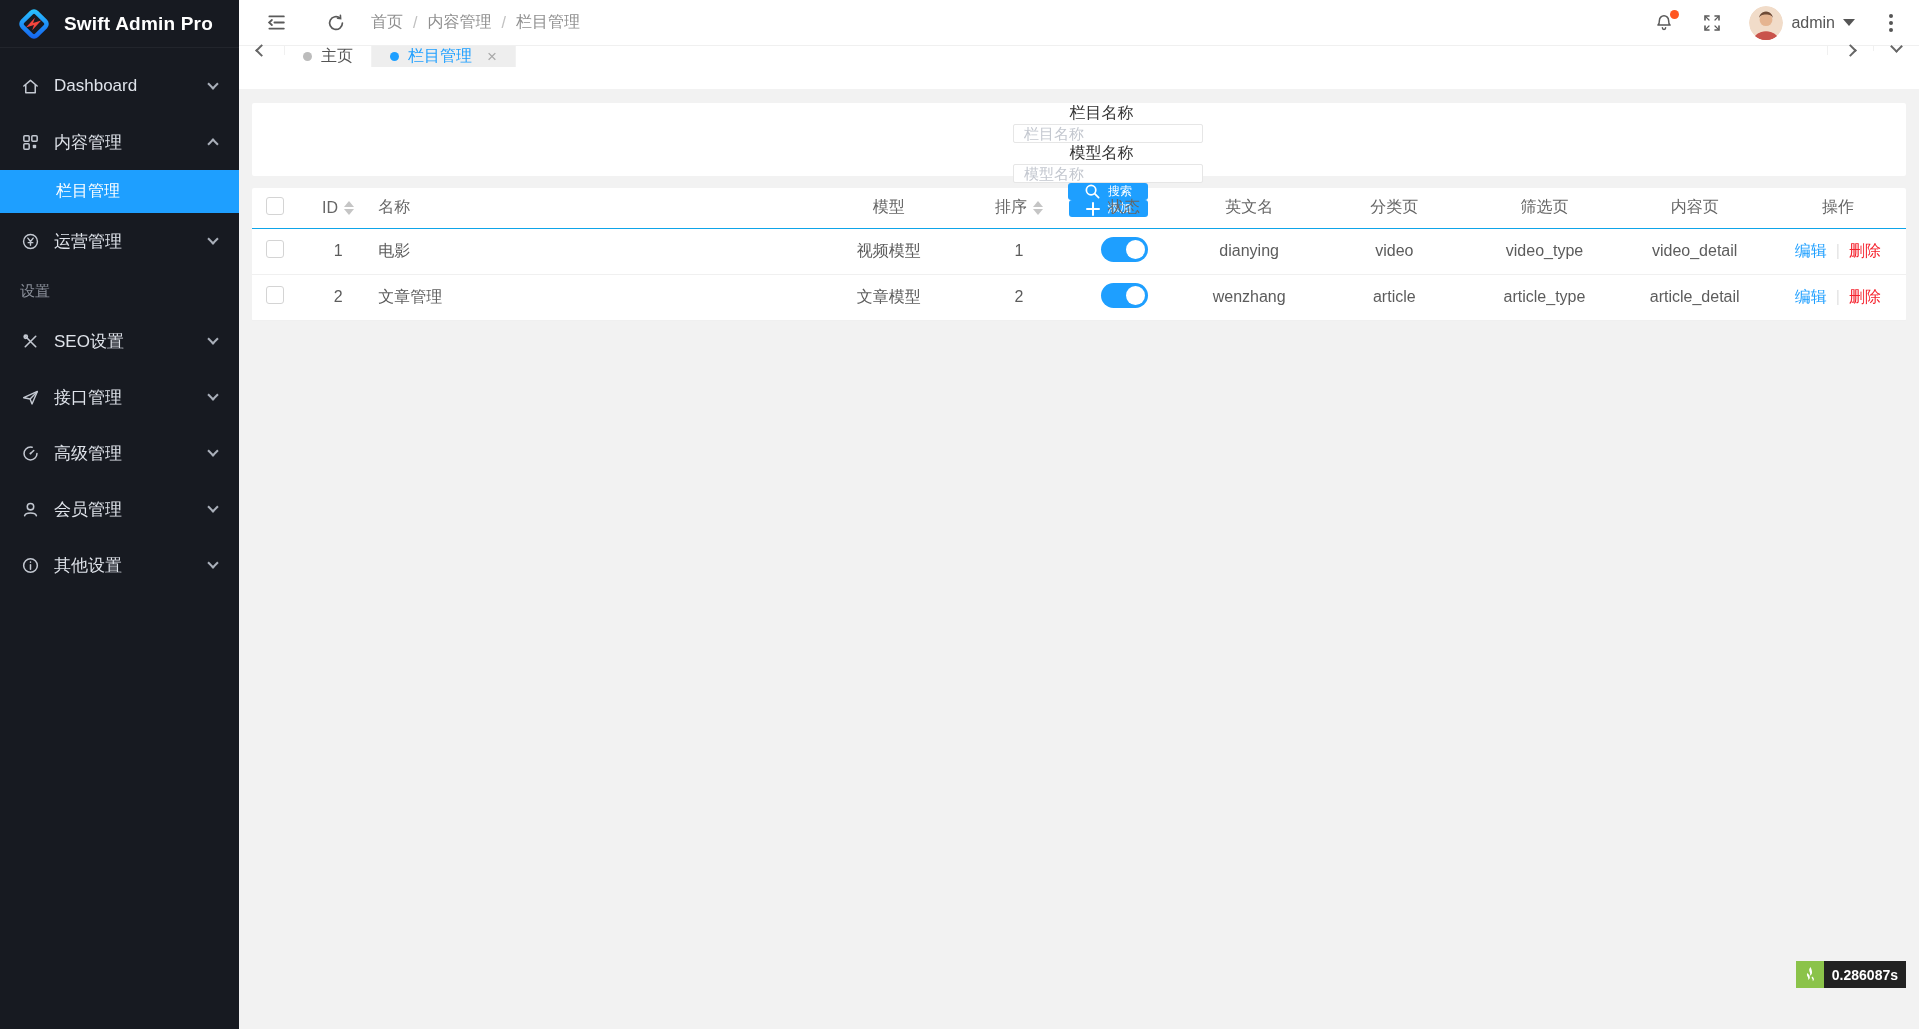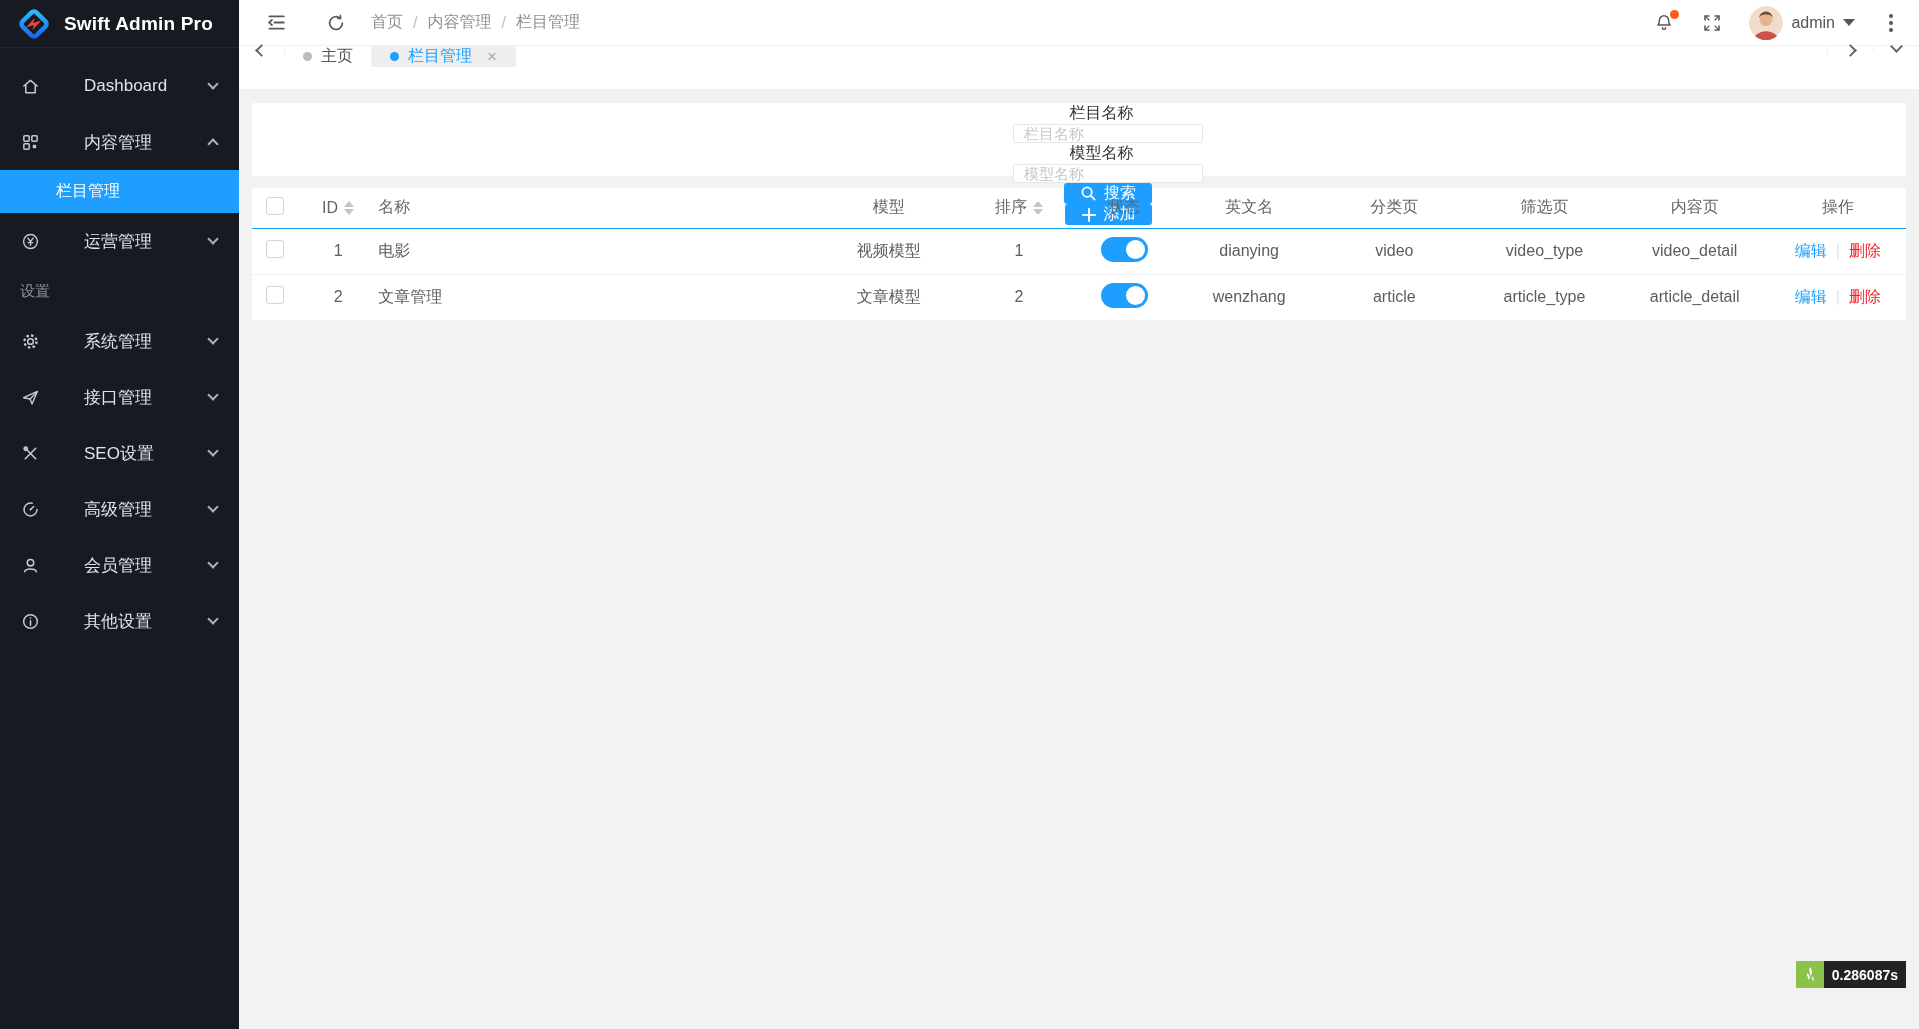--- a/index.html
+++ b/index.html
@@ -6,21 +6,21 @@
   html,body { width:1919px; height:1029px; overflow:hidden;
     font-family:"Liberation Sans","DejaVu Sans",sans-serif; background:#f2f2f2; }
   .app { display:flex; width:100%; height:100%; }
 
   
   .sidebar { width:239px; min-width:239px; height:100%; background:#171a21; color:#dfe3ea; display:flex; flex-direction:column; }
   .logo-row { height:48px; display:flex; align-items:center; gap:12px; padding-left:16px; border-bottom:1px solid rgba(255,255,255,0.05); }
   .logo-row svg { display:block; }
   .brand { font-size:19px; font-weight:bold; color:#ffffff; letter-spacing:.2px; }
   .menu { padding-top:10px; }
-  .menu-item { height:56px; display:flex; align-items:center; padding:0 22px 0 20px; cursor:pointer; color:#dfe3ea;gap:30px; }
+  .menu-item { height:56px; display:flex; align-items:center; padding:0 22px 0 20px; cursor:pointer; color:#dfe3ea; }
   .menu-item .micon { width:20px; height:20px; margin-right:14px; color:#c3c8d1; display:flex; align-items:center; justify-content:center; }
   .menu-item .mlabel { flex:1; font-size:17px; }
   .chev { width:8px; height:8px; border-right:2px solid #aab0ba; border-bottom:2px solid #aab0ba; transform:rotate(45deg); margin-top:-4px; }
   .chev.up { transform:rotate(-135deg); margin-top:4px; }
   .submenu { background:#0c0e13; }
   .sub-item { height:43px; display:flex; align-items:center; padding-left:56px; font-size:16px; color:#d6dae1; cursor:pointer; }
   .sub-item.active { background:#1e9fff; color:#ffffff; }
   .section-label { height:44px; display:flex; align-items:center; padding-left:20px; font-size:15px; color:#8b909a; }
 
   
@@ -63,21 +63,21 @@
   .content { flex:1; padding:14px 13px; overflow:hidden; }
   .card { background:#fff; border-radius:2px; }
   .filter-card { height:73px; display:flex; align-items:center; padding-left:58px;flex-direction:column; }
   .f-label { font-size:16px; color:#333; margin-right:13px; }
   .f-input { width:190px; height:34px; border:1px solid #e6e6e6; border-radius:2px; padding:0 10px; font-size:15px; color:#333;
              font-family:"Liberation Sans","DejaVu Sans",sans-serif; outline:none; }
   .f-input::placeholder { color:#c3c7cf; }
   .gap-lg { width:89px; }
   .gap-btn { width:26px; }
   .gap-sm { width:14px; }
-  .btn { height:34px; padding:0 16px; background:#1e9fff; border:none; border-radius:3px; color:#fff; font-size:16px;
+  .btn { height:34px; padding:0 16px; background:#1e9fff; border:none; border-radius:3px; color:#fff; font-size:12px;
          display:flex; align-items:center; gap:7px; cursor:pointer; font-family:"Liberation Sans","DejaVu Sans",sans-serif; }
 
   
   .table-card { margin-top:12px; }
   table { width:100%; border-collapse:collapse; table-layout:fixed; }
   th { height:40px; font-weight:normal; font-size:16px; color:#666; border-bottom:1px solid #0ea5e9; text-align:center; }
   td { height:46px; font-size:16px; color:#5c5c5c; border-bottom:1px solid #f0f0f0; text-align:center; }
   th.al, td.al { text-align:left; }
   .th-sort { display:inline-flex; align-items:center; gap:6px; }
   .sorters { display:inline-flex; flex-direction:column; gap:2px; cursor:pointer; }
@@ -153,50 +153,40 @@
             <circle cx="10" cy="10" r="7.3"></circle>
               <path d="M7.2 6.5 L10 10 L12.8 6.5 M10 10 V14 M7.6 11.2 H12.4"></path>
             </svg>
         </span>
         <span class="mlabel">运营管理</span>
         <span class="chev"></span>
       </div>
 
       <div class="section-label">设置</div>
 
-      <div class="menu-item">
-        <span class="micon">
-          <svg width="19" height="19" viewBox="0 0 20 20" fill="none" stroke="currentColor" stroke-width="1.6">
-            <circle cx="10" cy="10" r="3"></circle>
-              <circle cx="10" cy="10" r="6.4" stroke-width="2.4" stroke-dasharray="2.6 2.4"></circle>
-            </svg>
-        </span>
-        <span class="mlabel">系统管理</span>
+
+      <div class="menu-item">
+        <span class="micon">
+          <svg width="19" height="19" viewBox="0 0 20 20" fill="none" stroke="currentColor" stroke-width="1.7" stroke-linecap="round">
+            <path d="M4.5 15.5 L15.5 4.5 M4.5 4.5 L15.5 15.5"></path>
+              <circle cx="5" cy="5" r="1.7"></circle>
+            </svg>
+        </span>
+        <span class="mlabel">SEO设置</span>
         <span class="chev"></span>
       </div>
 
       <div class="menu-item">
         <span class="micon">
           <svg width="19" height="19" viewBox="0 0 20 20" fill="none" stroke="currentColor" stroke-width="1.5" stroke-linejoin="round">
             <path d="M2.8 10.2 L17.2 3.6 L11.6 16.8 L9.6 11.6 Z"></path>
               <path d="M9.6 11.6 L17.2 3.6"></path>
             </svg>
         </span>
         <span class="mlabel">接口管理</span>
-        <span class="chev"></span>
-      </div>
-
-      <div class="menu-item">
-        <span class="micon">
-          <svg width="19" height="19" viewBox="0 0 20 20" fill="none" stroke="currentColor" stroke-width="1.7" stroke-linecap="round">
-            <path d="M4.5 15.5 L15.5 4.5 M4.5 4.5 L15.5 15.5"></path>
-              <circle cx="5" cy="5" r="1.7"></circle>
-            </svg>
-        </span>
-        <span class="mlabel">SEO设置</span>
         <span class="chev"></span>
       </div>
 
       <div class="menu-item">
         <span class="micon">
           <svg width="19" height="19" viewBox="0 0 20 20" fill="none" stroke="currentColor" stroke-width="1.6" stroke-linecap="round">
             <circle cx="10" cy="10" r="6.8" stroke-dasharray="33 10"></circle>
               <path d="M10 10 L13.4 6.8"></path>
               <circle cx="10" cy="10" r="1" fill="currentColor" stroke="none"></circle>
             </svg>

